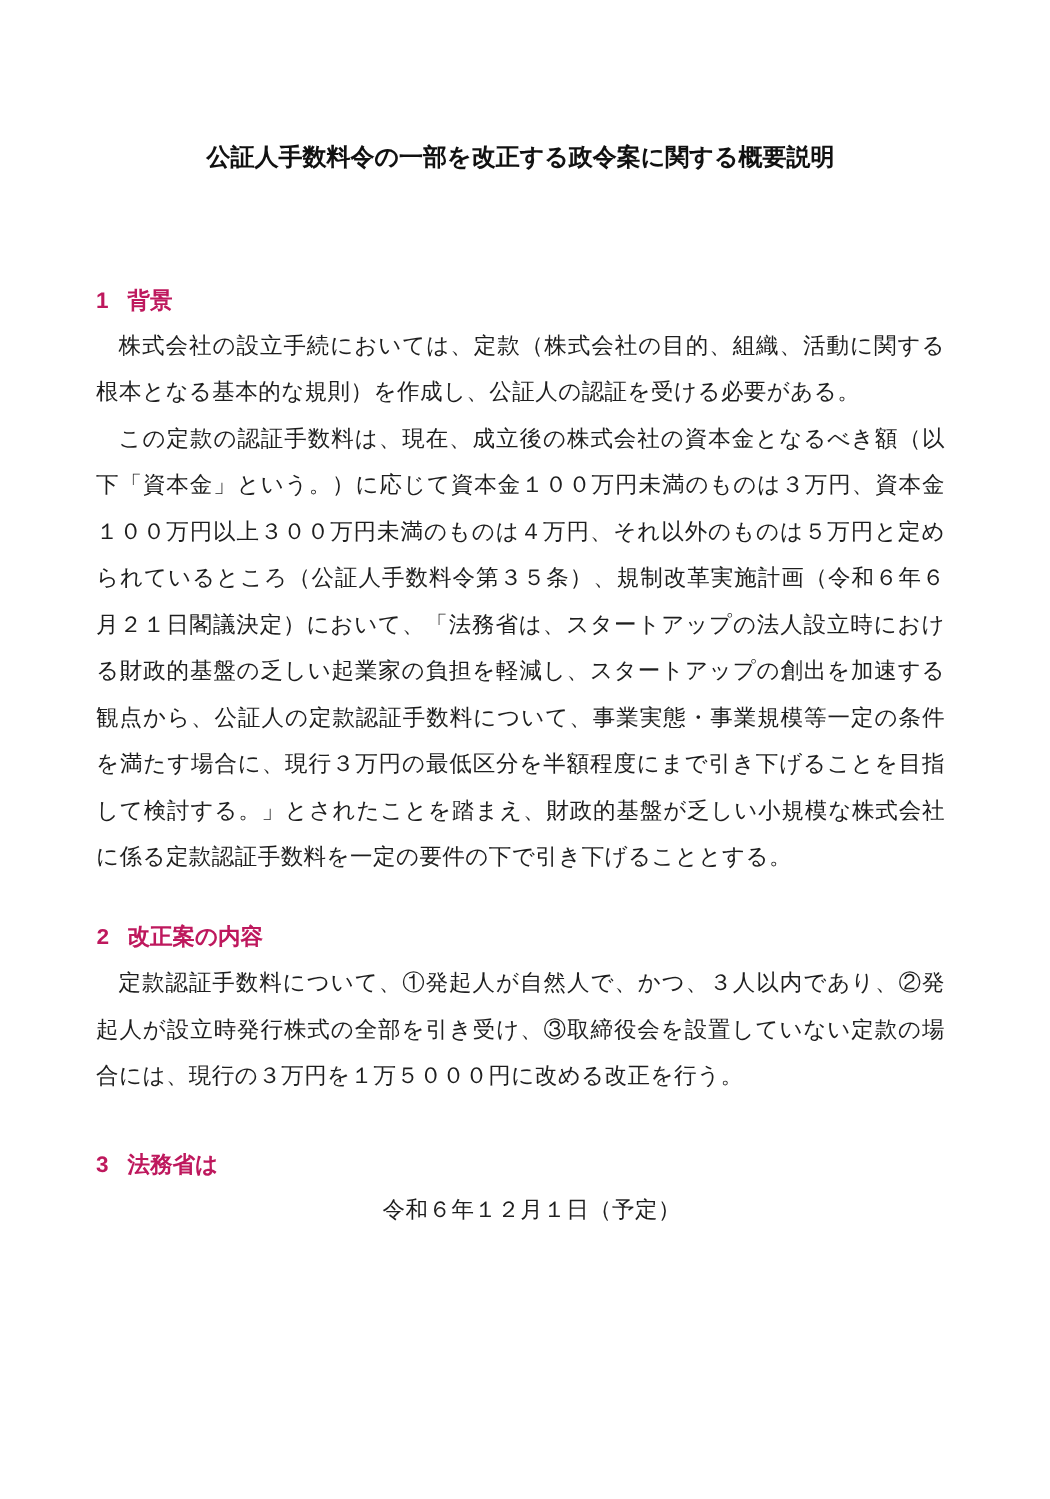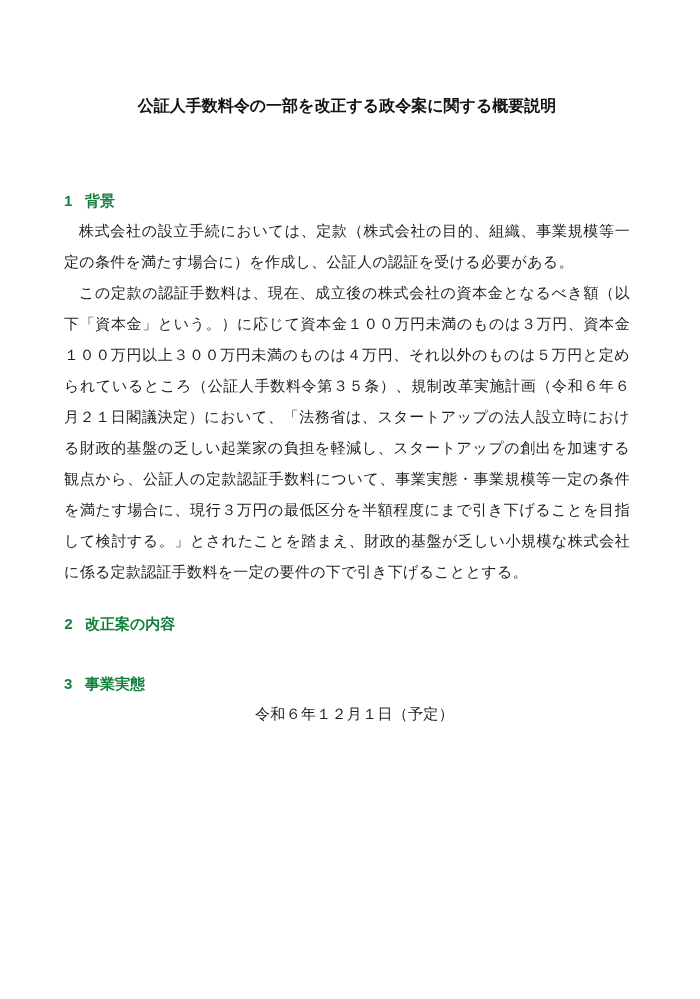--- a/index.html
+++ b/index.html
@@ -30,21 +30,21 @@
     color: #111111;
   }
   .section {
     margin: 0;
   }
   .section-heading {
     font-family: "Liberation Sans", sans-serif;
     font-weight: bold;
     font-size: 15px;
     line-height: 31px;
-    color: #15803d;
+    color: #be185d;
     margin: 0;
   }
   .section-heading .sec-num {
     display: inline-block;
     width: 21px;
   }
   .section-1 .section-heading { margin-top: 64px; }
   .section-2 .section-heading { margin-top: 22px; font-family: Liberation Mono, monospace; }
   .section-3 .section-heading { margin-top: 27px; }
   .body-para {
@@ -65,31 +65,32 @@
 
 <div class="page">
   <div class="content">
 
     <h1 class="doc-title">公証人手数料令の一部を改正する政令案に関する概要説明</h1>
 
     <div class="section section-1">
       <h2 class="section-heading">
         <span class="sec-num">1</span><span class="sec-label">背景</span>
       </h2>
-      <p class="body-para">株式会社の設立手続においては、定款（株式会社の目的、組織、事業規模等一定の条件を満たす場合に）を作成し、公証人の認証を受ける必要がある。</p>
+      <p class="body-para">株式会社の設立手続においては、定款（株式会社の目的、組織、活動に関する根本となる基本的な規則）を作成し、公証人の認証を受ける必要がある。</p>
       <p class="body-para">この定款の認証手数料は、現在、成立後の株式会社の資本金となるべき額（以下「資本金」という。）に応じて資本金１００万円未満のものは３万円、資本金１００万円以上３００万円未満のものは４万円、それ以外のものは５万円と定められているところ（公証人手数料令第３５条）、規制改革実施計画（令和６年６月２１日閣議決定）において、「法務省は、スタートアップの法人設立時における財政的基盤の乏しい起業家の負担を軽減し、スタートアップの創出を加速する観点から、公証人の定款認証手数料について、事業実態・事業規模等一定の条件を満たす場合に、現行３万円の最低区分を半額程度にまで引き下げることを目指して検討する。」とされたことを踏まえ、財政的基盤が乏しい小規模な株式会社に係る定款認証手数料を一定の要件の下で引き下げることとする。</p>
     </div>
 
     <div class="section section-2">
       <h2 class="section-heading">
         <span class="sec-num">2</span><span class="sec-label">改正案の内容</span>
       </h2>
+      <p class="body-para">定款認証手数料について、①発起人が自然人で、かつ、３人以内であり、②発起人が設立時発行株式の全部を引き受け、③取締役会を設置していない定款の場合には、現行の３万円を１万５０００円に改める改正を行う。</p>
     </div>
 
     <div class="section section-3">
       <h2 class="section-heading">
-        <span class="sec-num">3</span><span class="sec-label">事業実態</span>
+        <span class="sec-num">3</span><span class="sec-label">法務省は</span>
       </h2>
       <p class="body-para date-para">令和６年１２月１日（予定）</p>
     </div>
 
   </div>
 </div>
 
 </body></html>

